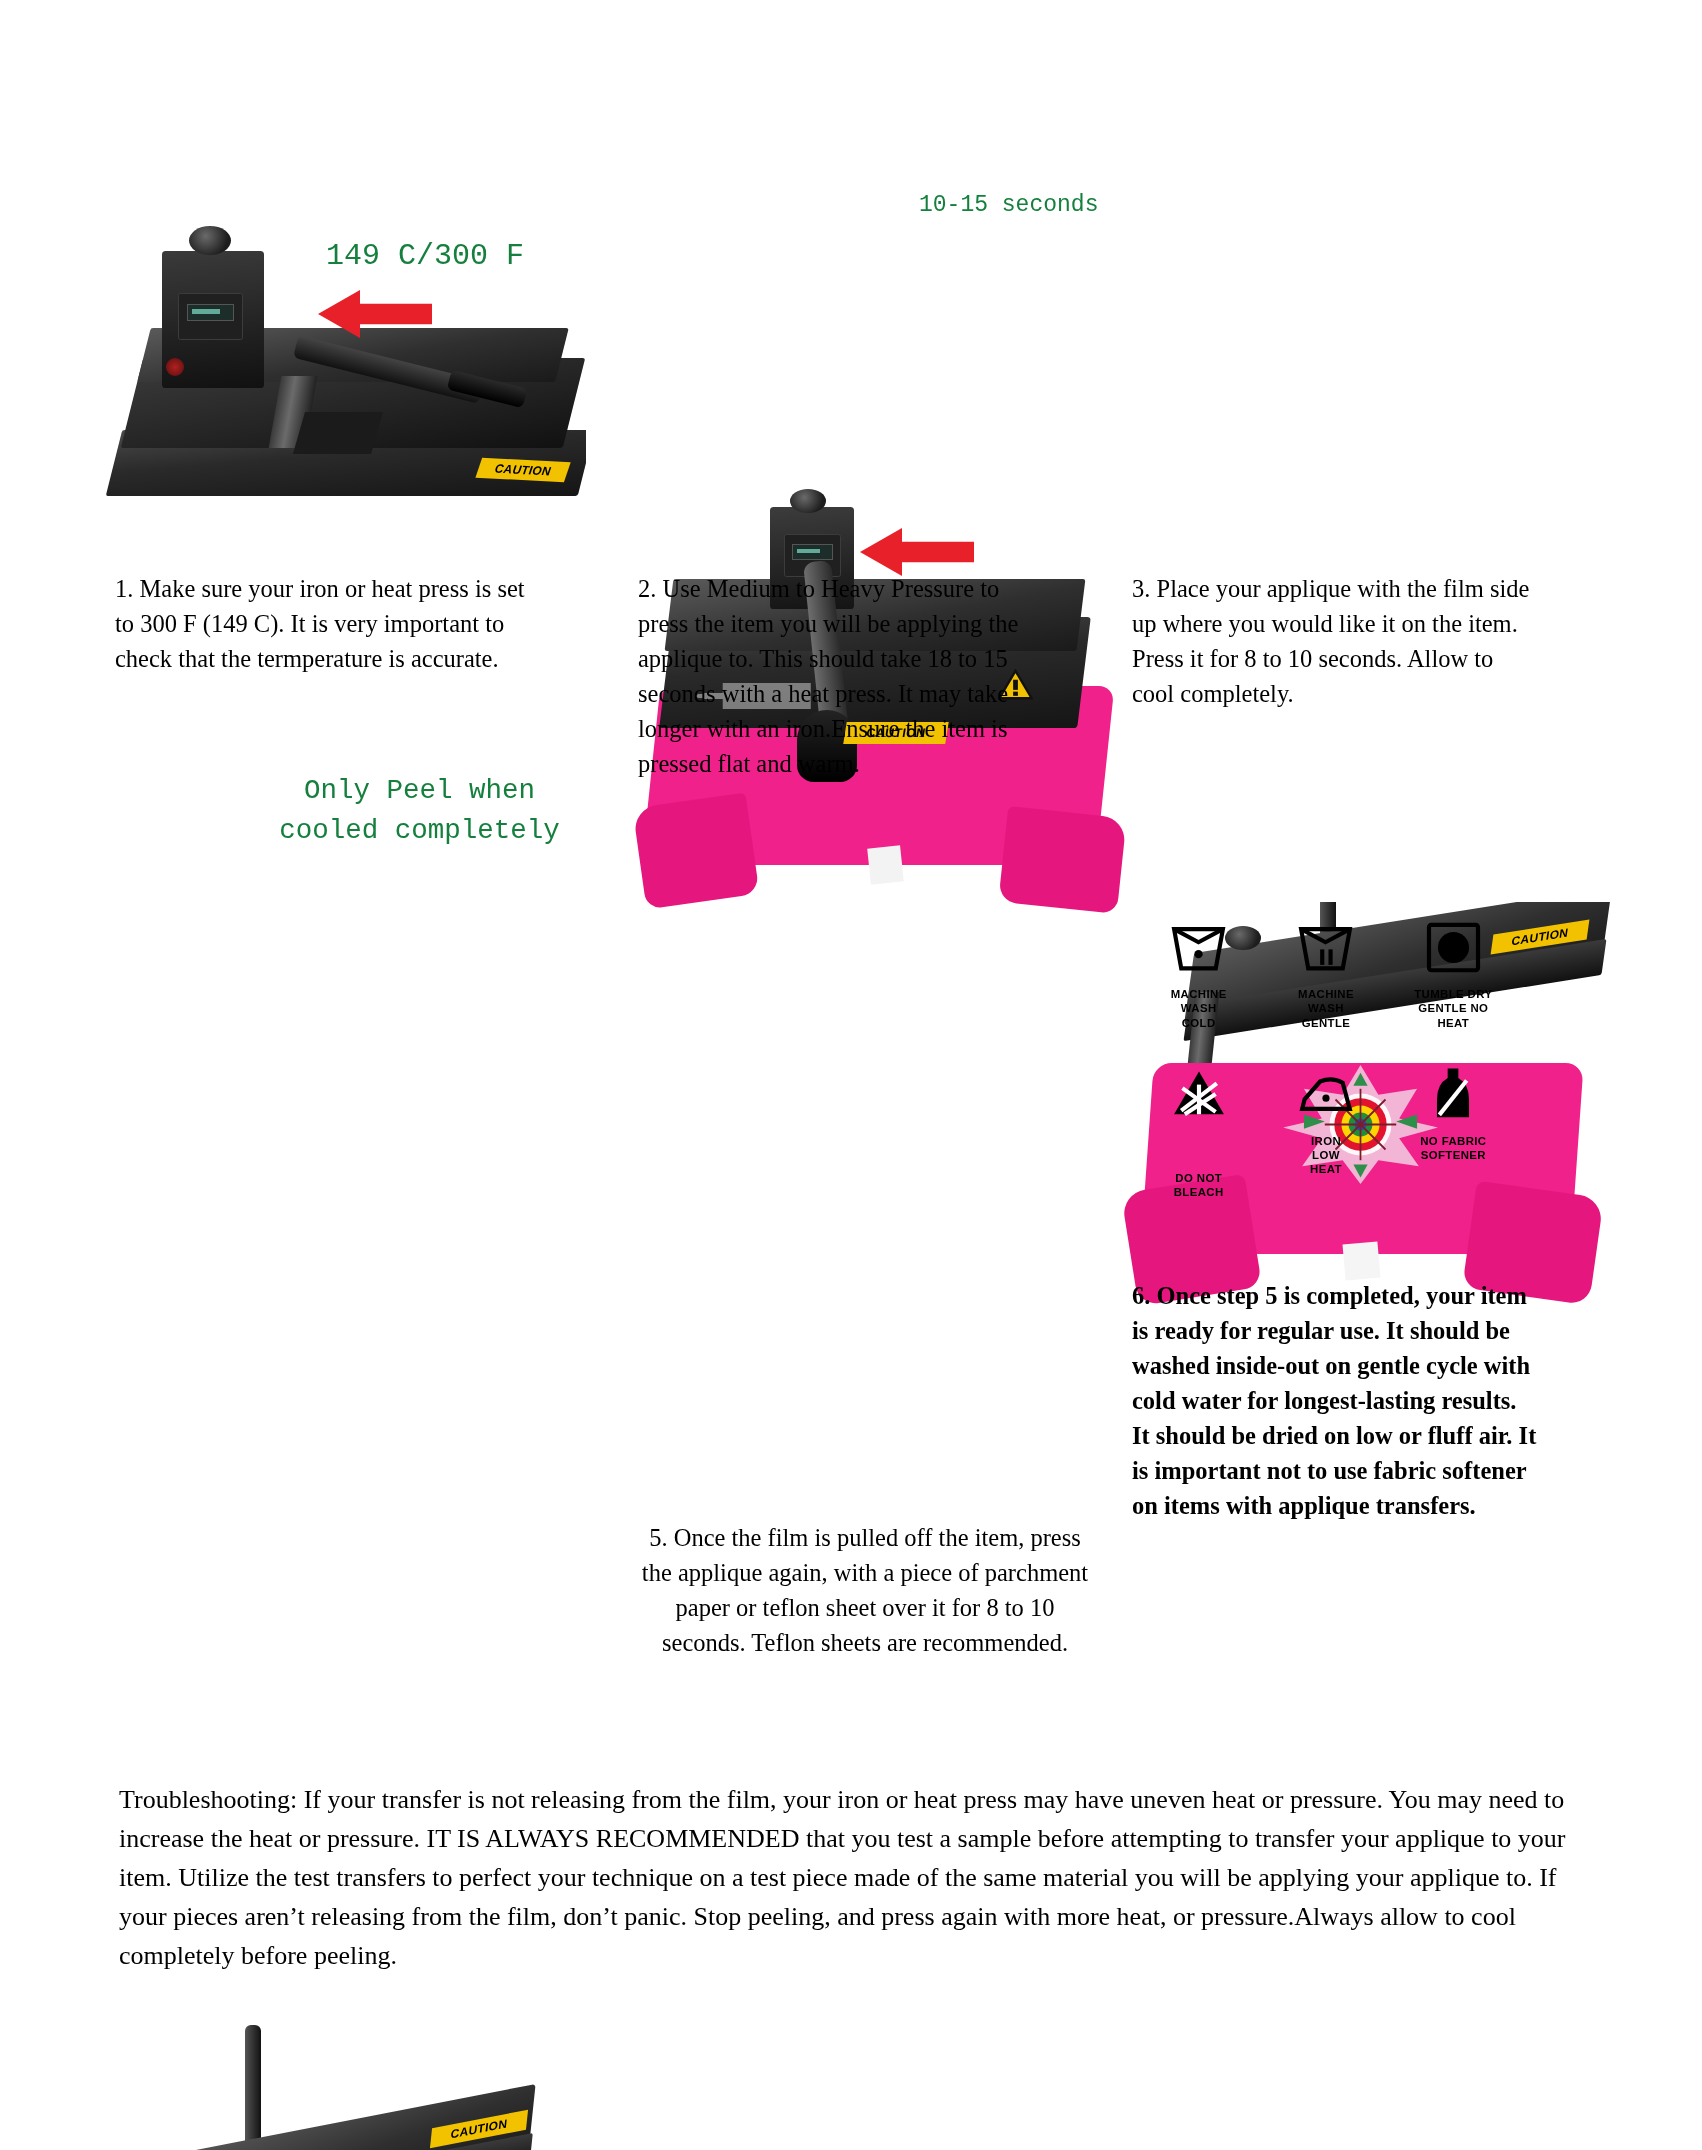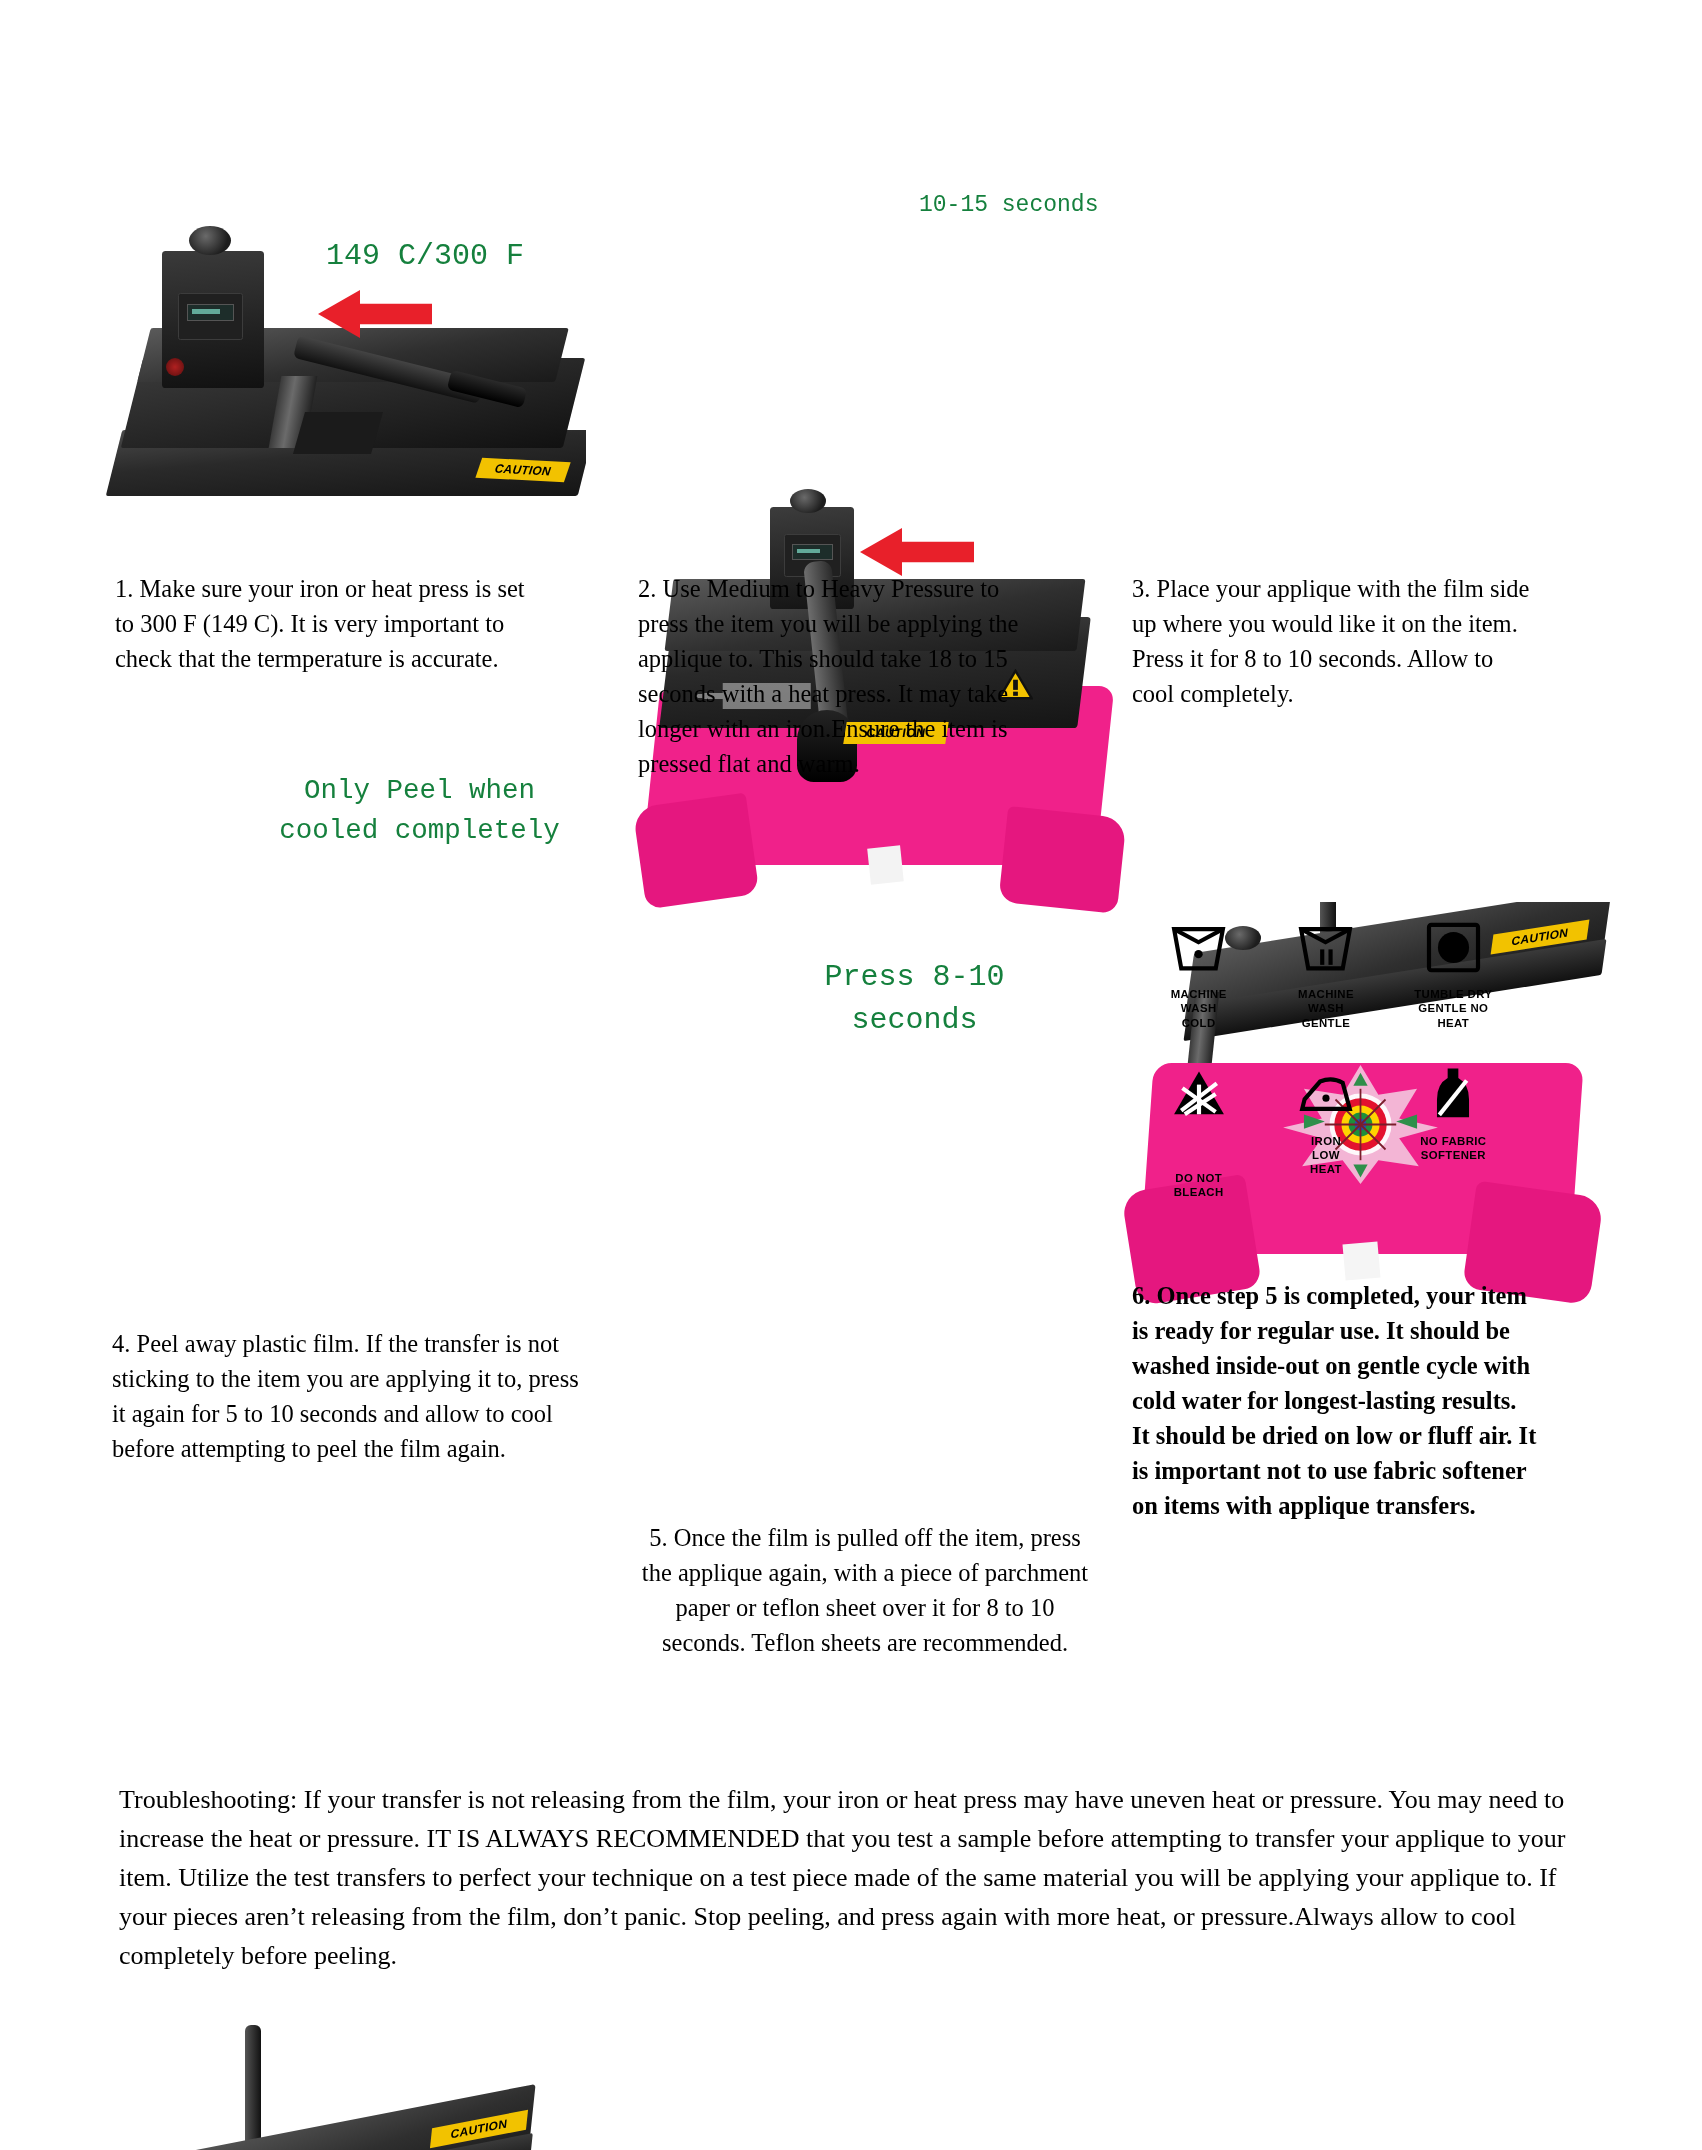--- a/index.html
+++ b/index.html
@@ -279,24 +279,20 @@
   <div class="photo" style="left:108px; top:771px; width:496px; height:532px;">
 
     <div class="press-handle" style="left:137px; top:0px; width:15.5px; height:179px; border-radius:6px; background:linear-gradient(90deg,#555,#111);"></div>
 
     <div class="press-top" style="left:12px; top:99px; width:412px; height:69px; transform: skew(-6deg,-11deg); border-radius:3.6px;"></div>
     <div class="press-top" style="left:10.8px; top:148px; width:412px; height:35px; transform: skew(-6deg,-11deg); background:linear-gradient(180deg,#3a3a3a,#0f0f0f);"></div>
     <div class="caution" style="left:323px; top:94px; width:96px; height:20.3px; font-size:12px; transform: skew(-6deg,-11deg);">CAUTION</div>
 
   </div>
 
-  <div class="label-note" style="left:789px; top:956px; width:251px; font-size:30px; line-height:1.42; text-align:center;">
-    <div>Press 8-10</div>
-    <div>seconds</div>
-  </div>
 
   <div class="care-grid" style="left:1135px; top:914px; width:382px; height:293px;">
 
     <div class="care-cell">
       <div class="glyph">
         <svg width="59" height="50" viewBox="0 0 98 84">
           <path d="M8 12 L90 12 L78 78 L20 78 Z" fill="none" stroke="#000" stroke-width="7"></path>
           <path d="M8 12 L49 34 L90 12" fill="none" stroke="#000" stroke-width="7"></path>
           <circle cx="49" cy="54" r="7" fill="#000"></circle>
         </svg>
@@ -367,21 +363,20 @@
           <g stroke="#fff" stroke-width="7">
             <line x1="12" y1="84" x2="58" y2="26"></line>
           </g>
         </svg>
       </div>
       <div class="care-label" style="white-space:pre-line;">NO FABRIC
 SOFTENER</div>
     </div>
   </div>
 
-  <div class="caption" style="left:112px; top:1326px; width:472px;">4. Peel away plastic film. If the transfer is not sticking to the item you are applying it to, press  it again for 5 to 10 seconds and allow to cool before attempting to peel the film again.</div>
   <div class="caption" style="left:638px; top:1520px; width:454px;text-align:center;">5. Once the film is pulled off the item, press the applique again, with a piece of parchment paper or teflon sheet over it for 8 to 10 seconds. Teflon sheets are recommended.</div>
   <div class="caption" style="left:1132px; top:1278px; width:412px; white-space:pre-line;font-weight:bold;">6. Once step 5 is completed, your item is ready for regular use. It should be washed inside-out on gentle cycle with cold water for longest-lasting results.
 It should be dried on low or fluff air. It is important not to use fabric softener on items with applique transfers.</div>
 
   <div class="footer-text" style="left:119px; top:1780px; width:1470px;">Troubleshooting: If your transfer is not releasing from the film, your iron or heat press may have uneven heat or pressure. You may need to increase the heat or pressure. IT IS ALWAYS RECOMMENDED that you test a sample before attempting to transfer your applique to your item. Utilize the test transfers to perfect your technique on a test piece made of the same material you will be applying your applique to. If your pieces aren’t releasing from the film, don’t panic. Stop peeling, and press again with more heat, or pressure.Always allow to cool completely before peeling.</div>
 
 </div>
 
 
 </body></html>

